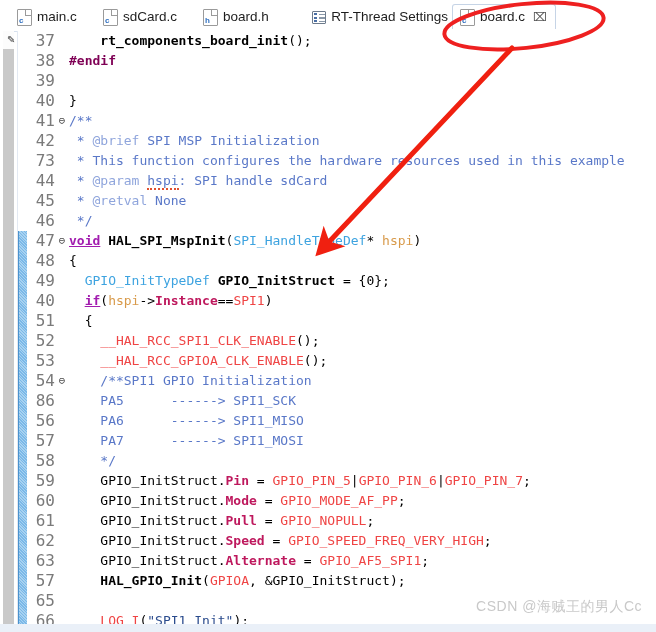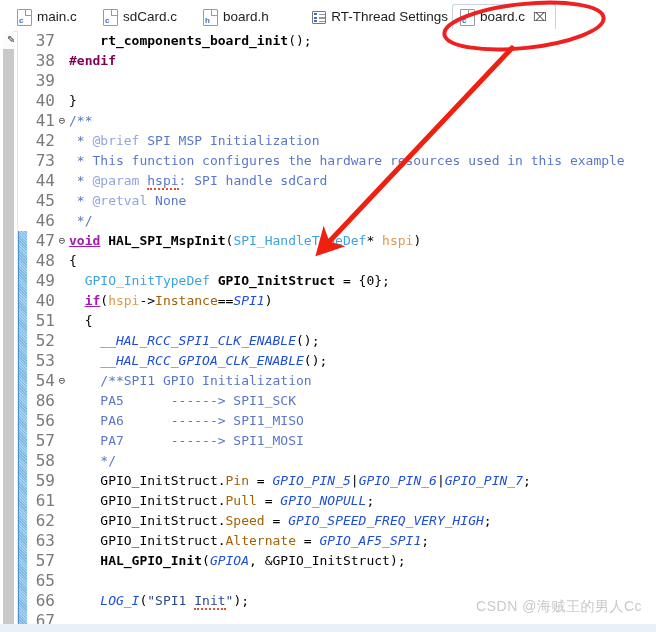--- a/index.html
+++ b/index.html
@@ -142,25 +142,25 @@
     position:absolute;left:42px;top:0;right:0;
   }
 
   
   .kw     {color:#a21caf;font-weight:700;text-decoration:underline;}
   .pp     {color:#7f0055;font-weight:700;}
   .plain  {color:#000000;}
   .bold   {color:#000000;font-weight:700;}
   .type   {color:#3da3e0;}
   .param  {color:#d89a4a;}
-  .macro  {color:#1d4ed8;font-style:italic;}
+  .macro  {color:#ef4444;}
   .cmt    {color:#5a78c8;}
   .cmtTag {color:#8fa5dc;}
   .str    {color:#2a4b8d;}
-  .field  {color:#a16207;}
+  .field  {color:#be185d;font-weight:bold;}
 
   .spell{
     border-bottom:2px dotted #e05030;
     padding-bottom:0px;
   }
 
   
   #bottomstrip{
     position:absolute;left:0;bottom:0;width:656px;height:8px;background:#eaf0f8;
   }
@@ -266,20 +266,21 @@
       <div class="cline"><span class="lno">40</span><span class="ctext"><span class="plain">  </span><span class="kw">if</span><span class="plain">(</span><span class="param">hspi</span><span class="plain">-&gt;</span><span class="field">Instance</span><span class="plain">==</span><span class="macro">SPI1</span><span class="plain">)</span></span></div>
       <div class="cline"><span class="lno">51</span><span class="ctext"><span class="plain">  {</span></span></div>
       <div class="cline"><span class="lno">52</span><span class="ctext"><span class="plain">    </span><span class="macro">__HAL_RCC_SPI1_CLK_ENABLE</span><span class="plain">();</span></span></div>
       <div class="cline"><span class="lno">53</span><span class="ctext"><span class="plain">    </span><span class="macro">__HAL_RCC_GPIOA_CLK_ENABLE</span><span class="plain">();</span></span></div>
       <div class="cline"><span class="lno">54</span><span class="fold">⊖</span><span class="ctext"><span class="cmt">    /**SPI1 GPIO Initialization</span></span></div>
       <div class="cline"><span class="lno">86</span><span class="ctext"><span class="cmt">    PA5      ------&gt; SPI1_SCK</span></span></div>
       <div class="cline"><span class="lno">56</span><span class="ctext"><span class="cmt">    PA6      ------&gt; SPI1_MISO</span></span></div>
       <div class="cline"><span class="lno">57</span><span class="ctext"><span class="cmt">    PA7      ------&gt; SPI1_MOSI</span></span></div>
       <div class="cline"><span class="lno">58</span><span class="ctext"><span class="cmt">    */</span></span></div>
       <div class="cline"><span class="lno">59</span><span class="ctext"><span class="plain">    GPIO_InitStruct.</span><span class="field">Pin</span><span class="plain"> = </span><span class="macro">GPIO_PIN_5</span><span class="plain">|</span><span class="macro">GPIO_PIN_6</span><span class="plain">|</span><span class="macro">GPIO_PIN_7</span><span class="plain">;</span></span></div>
+      <div class="cline"><span class="lno">60</span><span class="ctext"><span class="plain">    GPIO_InitStruct.</span><span class="field">Mode</span><span class="plain"> = </span><span class="macro">GPIO_MODE_AF_PP</span><span class="plain">;</span></span></div>
       <div class="cline"><span class="lno">61</span><span class="ctext"><span class="plain">    GPIO_InitStruct.</span><span class="field">Pull</span><span class="plain"> = </span><span class="macro">GPIO_NOPULL</span><span class="plain">;</span></span></div>
       <div class="cline"><span class="lno">62</span><span class="ctext"><span class="plain">    GPIO_InitStruct.</span><span class="field">Speed</span><span class="plain"> = </span><span class="macro">GPIO_SPEED_FREQ_VERY_HIGH</span><span class="plain">;</span></span></div>
       <div class="cline"><span class="lno">63</span><span class="ctext"><span class="plain">    GPIO_InitStruct.</span><span class="field">Alternate</span><span class="plain"> = </span><span class="macro">GPIO_AF5_SPI1</span><span class="plain">;</span></span></div>
       <div class="cline"><span class="lno">57</span><span class="ctext"><span class="plain">    </span><span class="bold">HAL_GPIO_Init</span><span class="plain">(</span><span class="macro">GPIOA</span><span class="plain">, &amp;GPIO_InitStruct);</span></span></div>
       <div class="cline"><span class="lno">65</span><span class="ctext"><span class="plain"></span></span></div>
       <div class="cline"><span class="lno">66</span><span class="ctext"><span class="plain">    </span><span class="macro">LOG_I</span><span class="plain">(</span><span class="str">"SPI1 </span><span class="str spell">Init</span><span class="str">"</span><span class="plain">);</span></span></div>
       <div class="cline"><span class="lno">67</span><span class="ctext"></span></div>
     </div>
 
   <div id="bottomstrip"></div>

